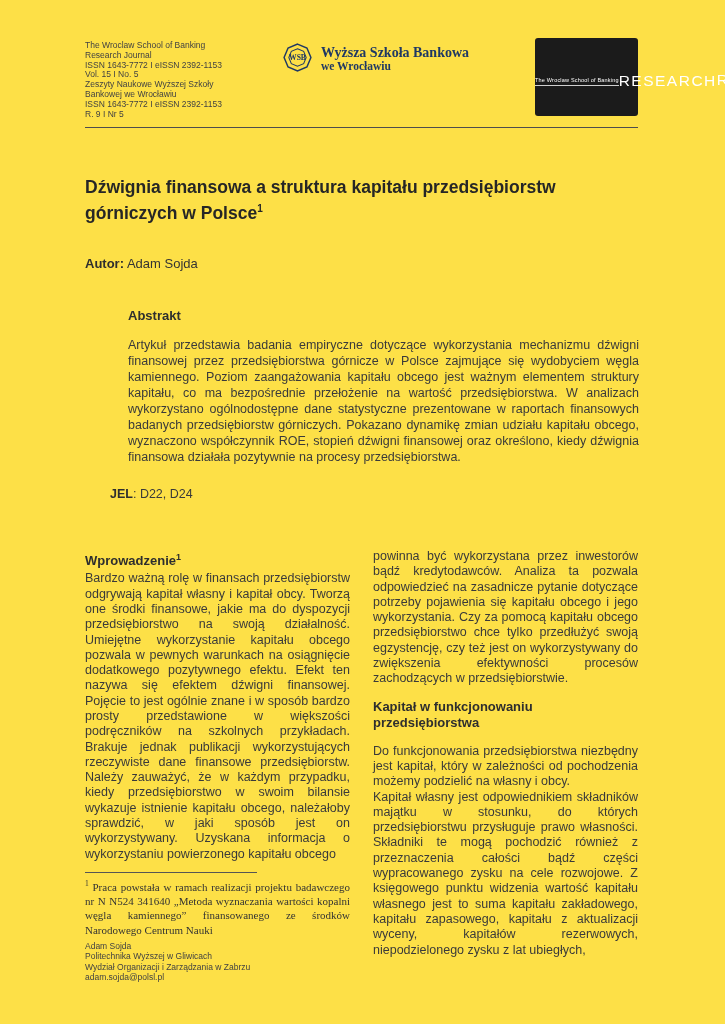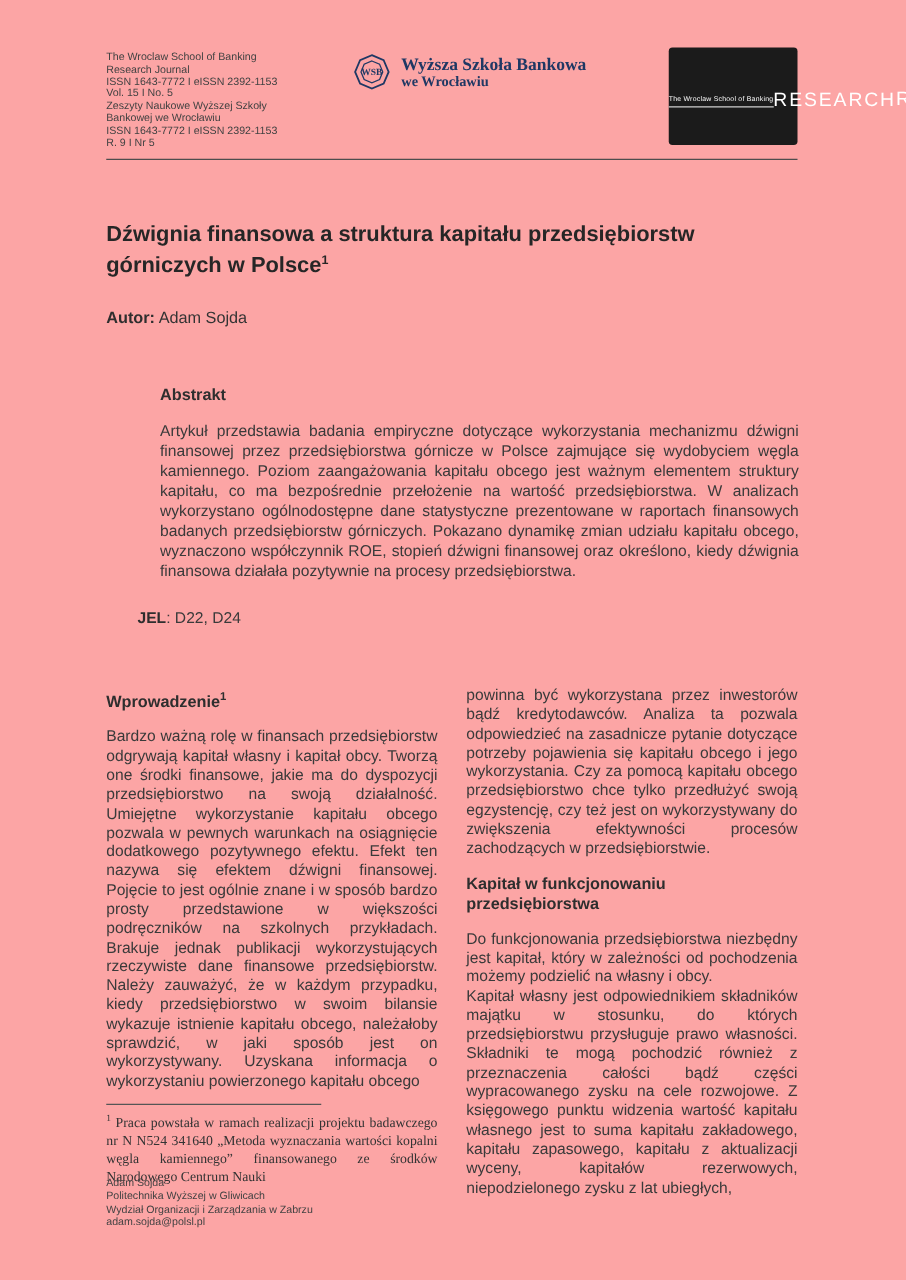--- a/index.html
+++ b/index.html
@@ -1,17 +1,17 @@
 <!DOCTYPE html>
 <html lang="pl"><head>
 <meta charset="utf-8">
 <style>
   html,body{margin:0;padding:0;background:#888;}
   .page{
-    position:relative;width:725px;height:1024px;background:#fca5a5;
+    position:relative;width:725px;height:1024px;background:#fde047;
     font-family:"Liberation Sans",sans-serif;color:#3a3a3a;
     margin:0 auto;overflow:hidden;
   }
   
   .hdr-left{position:absolute;left:85px;top:41px;font-size:8.5px;line-height:9.8px;color:#424242;}
   .hdr-center{position:absolute;left:283px;top:43px;display:flex;align-items:flex-start;}
   .seal{width:29px;height:29px;flex:0 0 auto;}
   .hdr-center-text{margin-left:9px;margin-top:2px;color:#1f3864;font-family:"Liberation Serif",serif;}
   .hdr-center-name{font-size:14px;font-weight:bold;line-height:15px;}
   .hdr-center-city{font-size:11.5px;font-weight:bold;line-height:13px;}
@@ -21,39 +21,39 @@
   }
   .badge-swirl{width:21px;height:21px;}
   .badge-school{font-size:5.5px;color:#ffffff;letter-spacing:.2px;margin-top:3px;padding-bottom:2px;
     border-bottom:.5px solid #cfcfcf;white-space:nowrap;}
   .badge-word{font-size:15.5px;line-height:15px;color:#ffffff;letter-spacing:1.5px;font-weight:400;margin-top:2px;}
   .badge-word2{font-size:15.5px;line-height:15px;color:#ffffff;letter-spacing:1.5px;font-weight:400;}
   .hdr-rule{position:absolute;left:85px;top:127px;width:553px;height:1px;background:#4d4d4d;}
   
   .title{position:absolute;left:85px;top:164px;width:556px;font-size:17.5px;font-weight:bold;color:#262626;line-height:22px;}
   .title sup{font-size:10px;}
-  .author{position:absolute;left:85px;top:246px;font-size:13px;color:#333;}
+  .author{position:absolute;left:85px;top:256px;font-size:13px;color:#333;}
   .author .lbl{font-weight:bold;color:#2e2e2e;}
   
   .abstract{position:absolute;left:128px;top:296px;width:511px;margin-top:12px;}
   .abstract h3{margin:0;font-size:13px;color:#2e2e2e;}
   .abstract p{margin:14px 0 0 0;font-size:12.5px;line-height:16px;text-align:justify;}
   
   .kwrow{position:absolute;left:85px;top:486px;width:553px;display:flex;}
   .kw{width:268px;font-size:12.5px;line-height:16.5px;text-align:justify;}
   .kw .lbl,.jel .lbl{font-weight:bold;color:#2e2e2e;}
   .jel{margin-left:25px;flex:1;font-size:12.5px;line-height:16.5px;}
   
   .cols{position:absolute;left:85px;top:549px;width:553px;display:flex;}
   .col{width:265px;}
   .col-l{margin-right:23px;}
   .col h4{margin:0;font-size:13px;color:#2e2e2e;line-height:16px;}
   .col h4 sup{font-size:9px;}
   .col p{margin:0;font-size:12.5px;line-height:15.3px;text-align:justify;}
-  .col .p-first{margin-top:13px;}
+  .col .p-first{margin-top:2px;}
   .sect-head{margin-top:12px !important;margin-bottom:13px !important;}
   .prewrap{white-space:pre-line;}
   
   .footnote{margin-top:10px;font-family:"Liberation Serif",serif;font-size:11px;line-height:14.4px;
     color:#333;text-align:justify;}
   .fn-rule{width:172px;height:0;border-top:1px solid #555;margin-bottom:4px;}
   .footnote sup{font-size:7.5px;}
   
   .footer{position:absolute;left:85px;top:941px;font-size:8.5px;line-height:10.4px;color:#424242;}
 </style>

